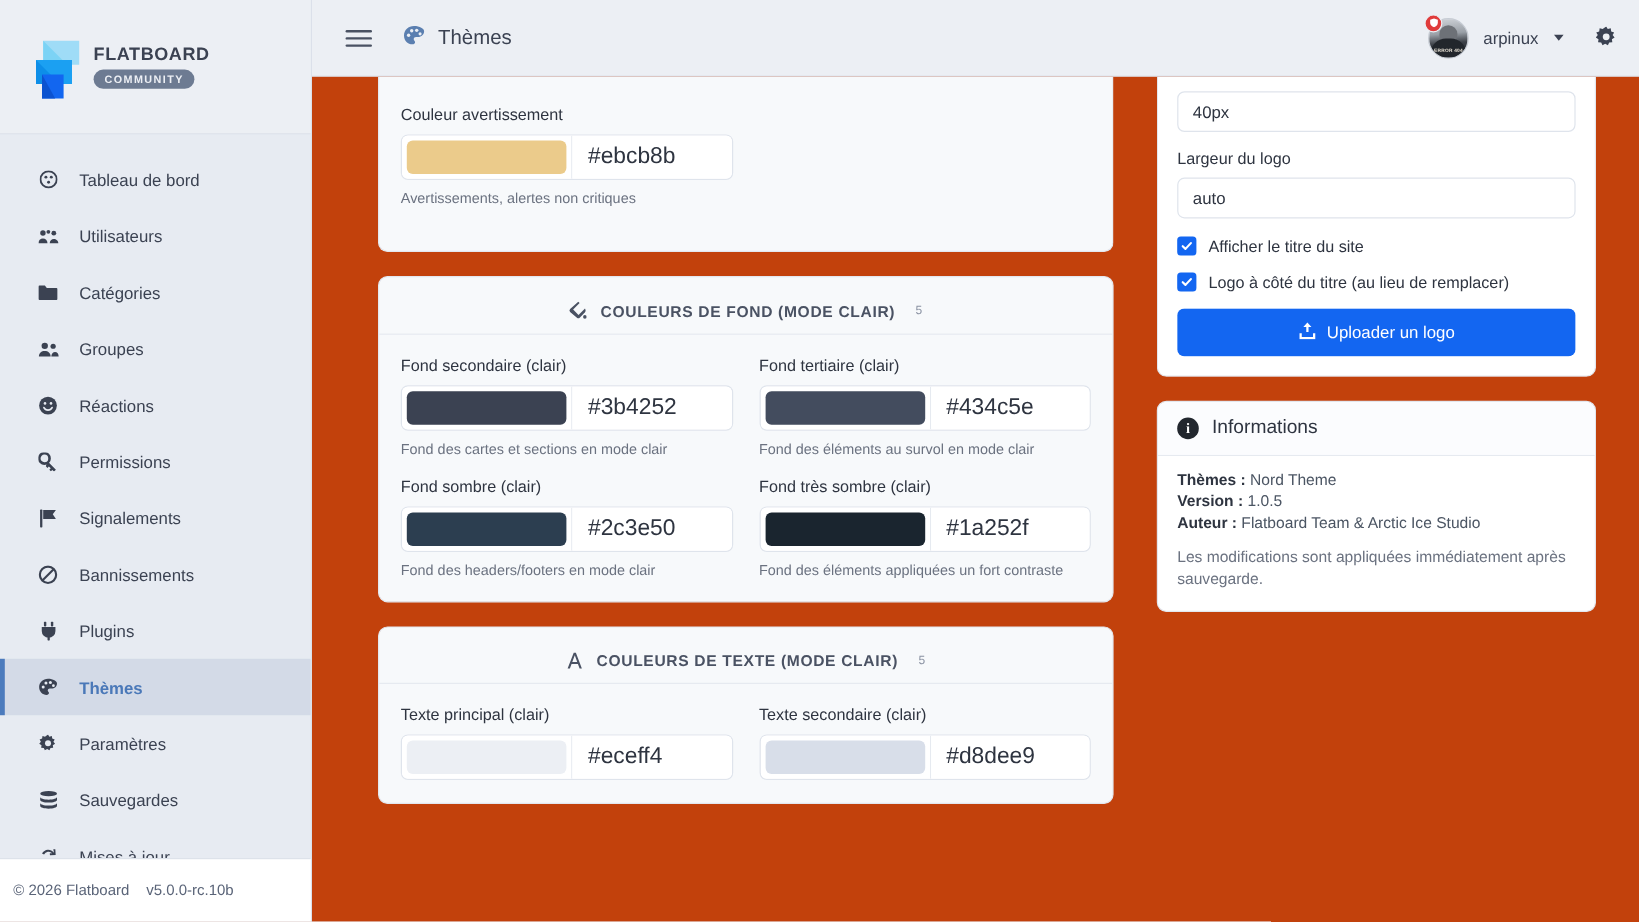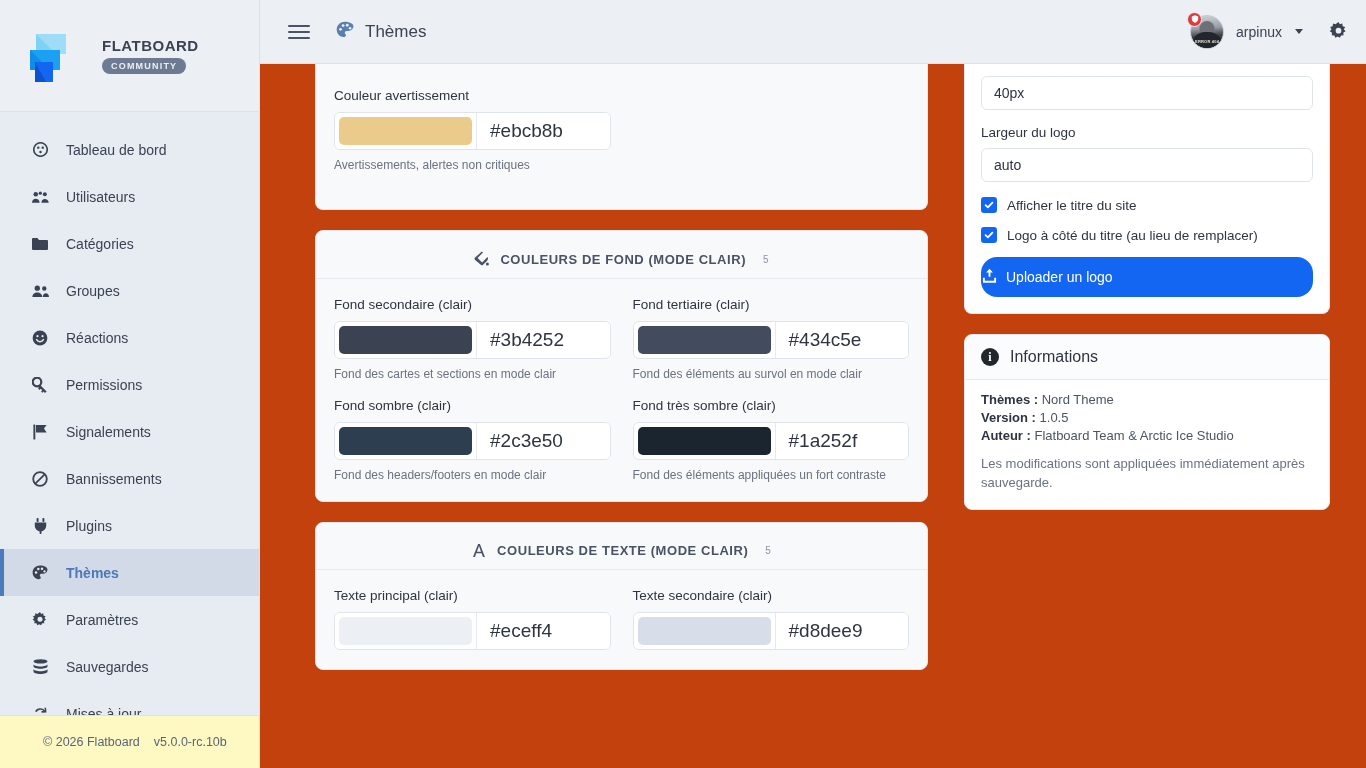--- a/index.html
+++ b/index.html
@@ -18,21 +18,21 @@
   .sidebar {
     width: 260px; height: 768px;
     background: #e7ebf2;
     border-right: 1px solid #dbe0ea;
     display: flex; flex-direction: column;
     flex: 0 0 260px;
     position: relative;
   }
   .brand {
     height: 112px;
-    display: flex; align-items: center; gap: 28px;
+    display: flex; align-items: center; gap: 4px;
     padding-left: 28px;
     border-bottom: 1px solid #dde2ea;
     background: #eceff4;
   }
   .brand-mark { width: 46px; height: 56px; position: relative; flex: 0 0 46px; }
   .brand-text { display: flex; flex-direction: column; gap: 4px; align-items: flex-start; }
   .brand-name {
     font-size: 15px; font-weight: bold; letter-spacing: .5px; color: #3b4252;
   }
   .brand-badge {
@@ -55,23 +55,23 @@
     border-left-color: #4c7bbd;
     color: #4a78b8;
     font-weight: bold;
   }
   .nav-item.active .ico { color: #3b4252; }
 
   .side-foot {
     border-top: 1px solid #dde2ea;
     height: 53px;
     display: flex; align-items: center;
-    padding-left: 43px; gap: 14px;
+    padding-left: 11px; gap: 14px;
     color: #5a6478; font-size: 12.5px;
-    background: #fef9c3;
+    background: #ffffff;
   }
 
   
   .main { flex: 1; display: flex; flex-direction: column; height: 768px; overflow: hidden; }
 
   .topbar {
     height: 64px; flex: 0 0 64px;
     background: #eceff4;
     border-bottom: 1px solid #dde2ea;
     display: flex; align-items: center;
@@ -207,22 +207,22 @@
   .cbox {
     width: 16px; height: 16px; flex: 0 0 16px;
     border-radius: 3px; background: #1366f1;
     display: flex; align-items: center; justify-content: center;
   }
   .cbox svg { display: block; }
   .check-label { font-size: 13.5px; color: #2e3440; }
 
   .btn {
     width: 100%; height: 40px;
-    display: flex; align-items: center; gap: 9px;
-    border-radius: 16px; font-size: 14px; cursor: pointer;
+    display: flex; align-items: center; justify-content: center; gap: 9px;
+    border-radius: 6px; font-size: 14px; cursor: pointer;
     margin-top: 6px; border: 1px solid transparent;
     font-family: "Liberation Sans", sans-serif;
   }
   .btn-primary { background: #1366f1; color: #fff; }
   .btn-outline { background: #fff; color: #1366f1; border-color: #1366f1; }
 
   .rcard-head {
     display: flex; align-items: center; gap: 11px;
     padding: 13px 16px; border-bottom: 1px solid #e6eaf0;
     background: #fbfcfe; border-radius: 8px 8px 0 0;

